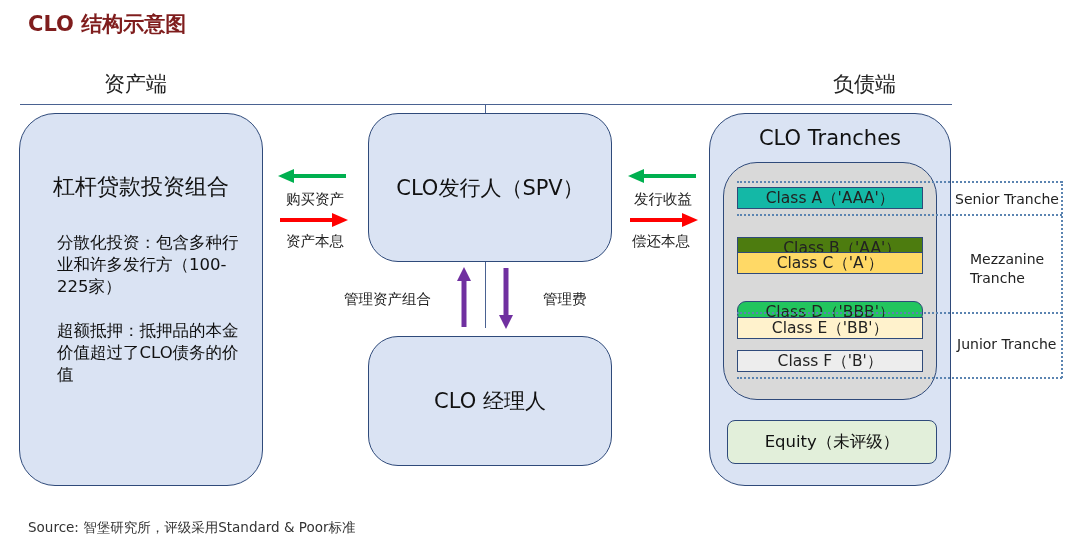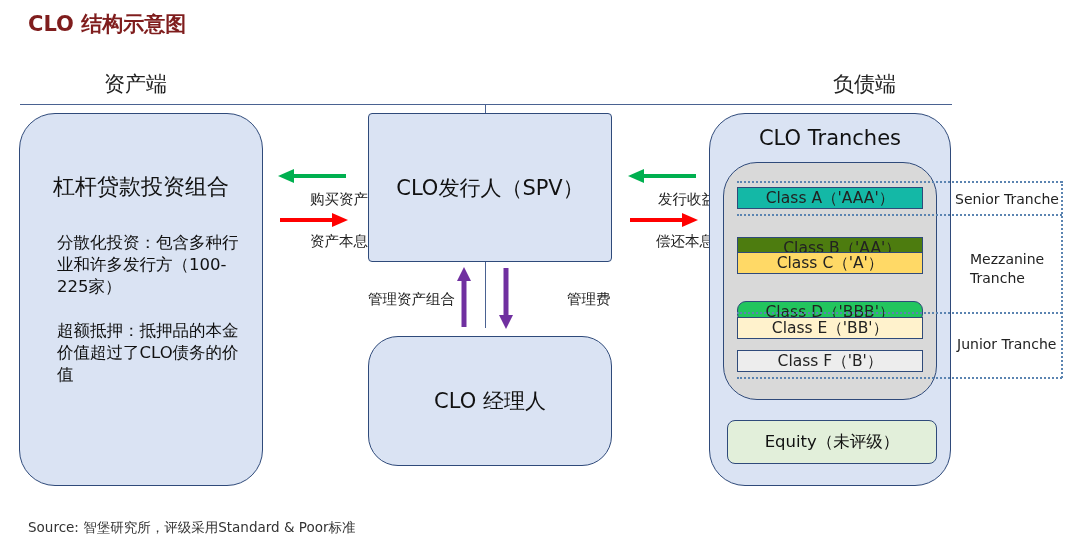--- a/index.html
+++ b/index.html
@@ -20,26 +20,26 @@
 
   .box {
     background: #dae3f3; border: 1.5px solid #2f4a7a; border-radius: 36px;
     box-sizing: border-box;
   }
   .asset-box { left: 19px; top: 113px; width: 244px; height: 373px; }
   .asset-title { position: absolute; left: 0; width: 100%; top: 58px; text-align: center; font-size: 22px; color: #111; }
   .asset-text { position: absolute; left: 37px; top: 118px; width: 190px; font-size: 16.5px; line-height: 22px; color: #111; }
   .asset-text p { margin: 0 0 22px 0; }
 
-  .spv-box { left: 368px; top: 113px; width: 244px; height: 149px; border-radius: 4px; display:flex; align-items:center; justify-content:center; }
+  .spv-box { left: 368px; top: 113px; width: 244px; height: 149px; border-radius: 30px; display:flex; align-items:center; justify-content:center; }
   .spv-box span { font-size: 21px; color: #111; }
   .mgr-box { left: 368px; top: 336px; width: 244px; height: 130px; border-radius: 30px; display:flex; align-items:center; justify-content:center; }
   .mgr-box span { font-size: 21px; color: #111; }
 
-  .arrow-lbl { font-size: 14.5px; color: #222; margin-left: 24px; }
+  .arrow-lbl { font-size: 14.5px; color: #222; }
 
   .tr-box { left: 709px; top: 113px; width: 242px; height: 373px; }
   .tr-title { position: absolute; left: 0; width: 100%; top: 12px; text-align: center; font-size: 21px; color: #111; }
   .tr-inner {
     position: absolute; left: 13px; top: 48px; width: 214px; height: 238px;
     background: #d9d9d9; border: 1.5px solid #2f4a7a; border-radius: 34px; box-sizing: border-box;
   }
   .tranche {
     left: 737px; width: 186px; height: 22px; box-sizing: border-box;
     border: 1.2px solid #2f4a7a; text-align: center; font-size: 15.5px; line-height: 20px; color: #222;

